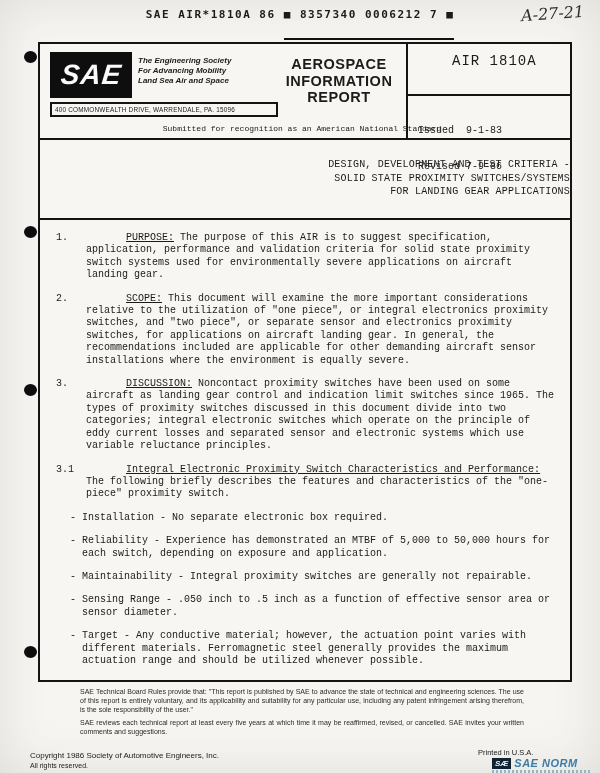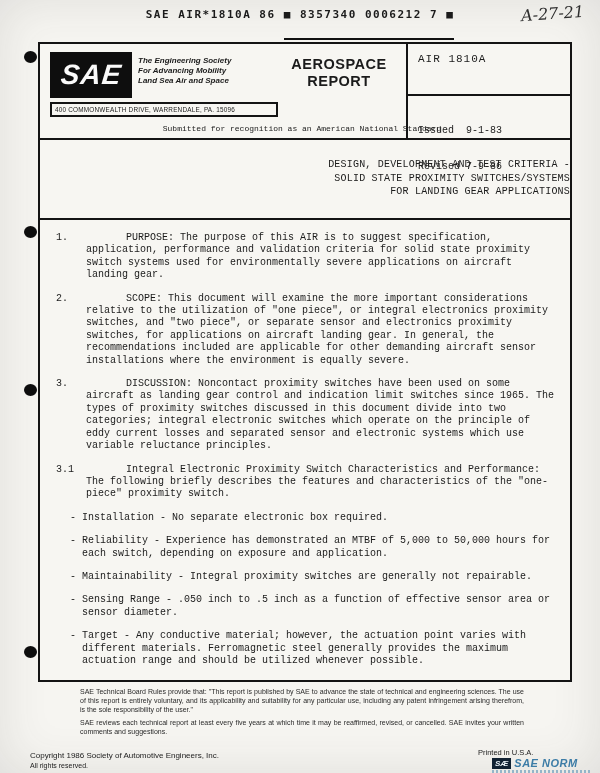--- a/index.html
+++ b/index.html
@@ -32,32 +32,32 @@
     font-style:italic; font-size:28px; letter-spacing:1px; transform:skewX(-6deg); }
   .tagline { position:absolute; left:98px; top:12px; width:120px;
     font-family:"Liberation Sans", sans-serif; font-style:italic; font-weight:bold;
     font-size:8px; line-height:10px; }
   .addrbar { position:absolute; left:10px; top:58px; width:228px; height:15px;
     border:2px solid #141414; display:flex; align-items:center; padding:0 3px;
     font-family:"Liberation Sans", sans-serif; font-size:6.4px; letter-spacing:.2px; white-space:nowrap; }
   .report-type { position:absolute; left:224px; top:12px; width:150px; text-align:center;
     font-family:"Liberation Sans", sans-serif; font-weight:bold; font-size:14.5px; line-height:16.5px; letter-spacing:.5px; }
   .airbox { position:absolute; right:0; top:0; width:164px; height:96px; border-left:2px solid #141414; }
-  .airbox .docnum { padding:9px 0 0 10px; font-size:11px; letter-spacing:1px; white-space:pre; }
+  .airbox .docnum { padding:9px 0 0 10px; font-size:14px; letter-spacing:1px; white-space:pre;margin-left:34px; }
   .airbox .divider { position:absolute; left:0; right:0; top:50px; border-top:2px solid #141414; }
   .airbox .dates { position:absolute; left:10px; top:57px; font-size:10px; line-height:12px; white-space:pre; }
   .ansi-note { position:absolute; left:80px; top:80px; width:364px; text-align:center; font-size:8px; }
 
   .doc-title { height:80px; border-bottom:2px solid #141414; display:flex; flex-direction:column;
     justify-content:center; align-items:flex-end; gap:1px; font-size:10px; line-height:12.5px; letter-spacing:.2px; }
 
   .doc-body { padding:12px 14px 0 16px; font-size:10px; line-height:12.4px; }
   .section { position:relative; padding-left:30px; margin-bottom:11px; }
   .section .num { position:absolute; left:0; top:0; }
-  .section .heading { text-underline-offset:1px;padding-left:40px; }
+  .section .heading { text-decoration:underline; text-underline-offset:1px;padding-left:40px; }
   .bullets { margin-left:14px; }
   .bullet { padding-left:12px; text-indent:-12px; margin-bottom:11px; }
 
   
   .fineprint { position:absolute; left:80px; top:688px; width:444px;
     font-family:"Liberation Sans", sans-serif; font-size:7px; line-height:8.8px;
     color:#2a2a2a; text-align:justify; }
   .fineprint p { margin-bottom:5px; }
   .copyright { position:absolute; left:30px; top:751px; font-family:"Liberation Sans", sans-serif; font-size:8px; }
   .rights { position:absolute; left:30px; top:762px; font-family:"Liberation Sans", sans-serif; font-size:7px; }
@@ -95,20 +95,21 @@
         <span>SAE</span>
       </div>
       <div class="tagline">
         <div>The Engineering Society</div>
         <div>For Advancing Mobility</div>
         <div>Land Sea Air and Space</div>
       </div>
       <div class="addrbar">400 COMMONWEALTH DRIVE, WARRENDALE, PA. 15096</div>
       <div class="report-type">
         <div>AEROSPACE</div>
+        <div>INFORMATION</div>
         <div>REPORT</div>
       </div>
       <div class="airbox">
         <div class="docnum">AIR 1810A</div>
         <div class="divider"></div>
         <div class="dates">
           <div>Issued  9-1-83</div>
           <div>Revised 7-9-86</div>
         </div>
       </div>

